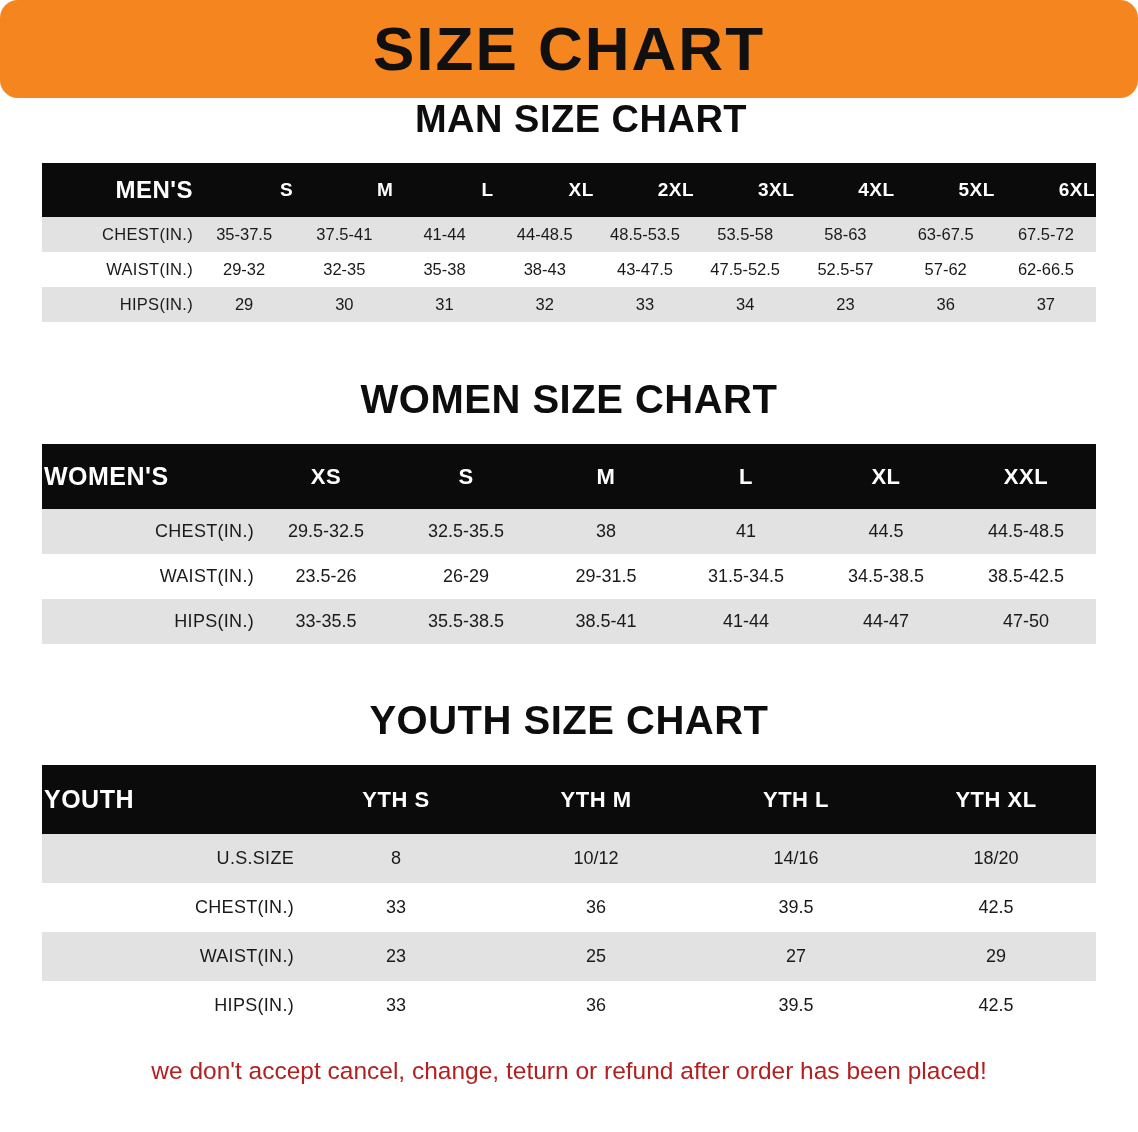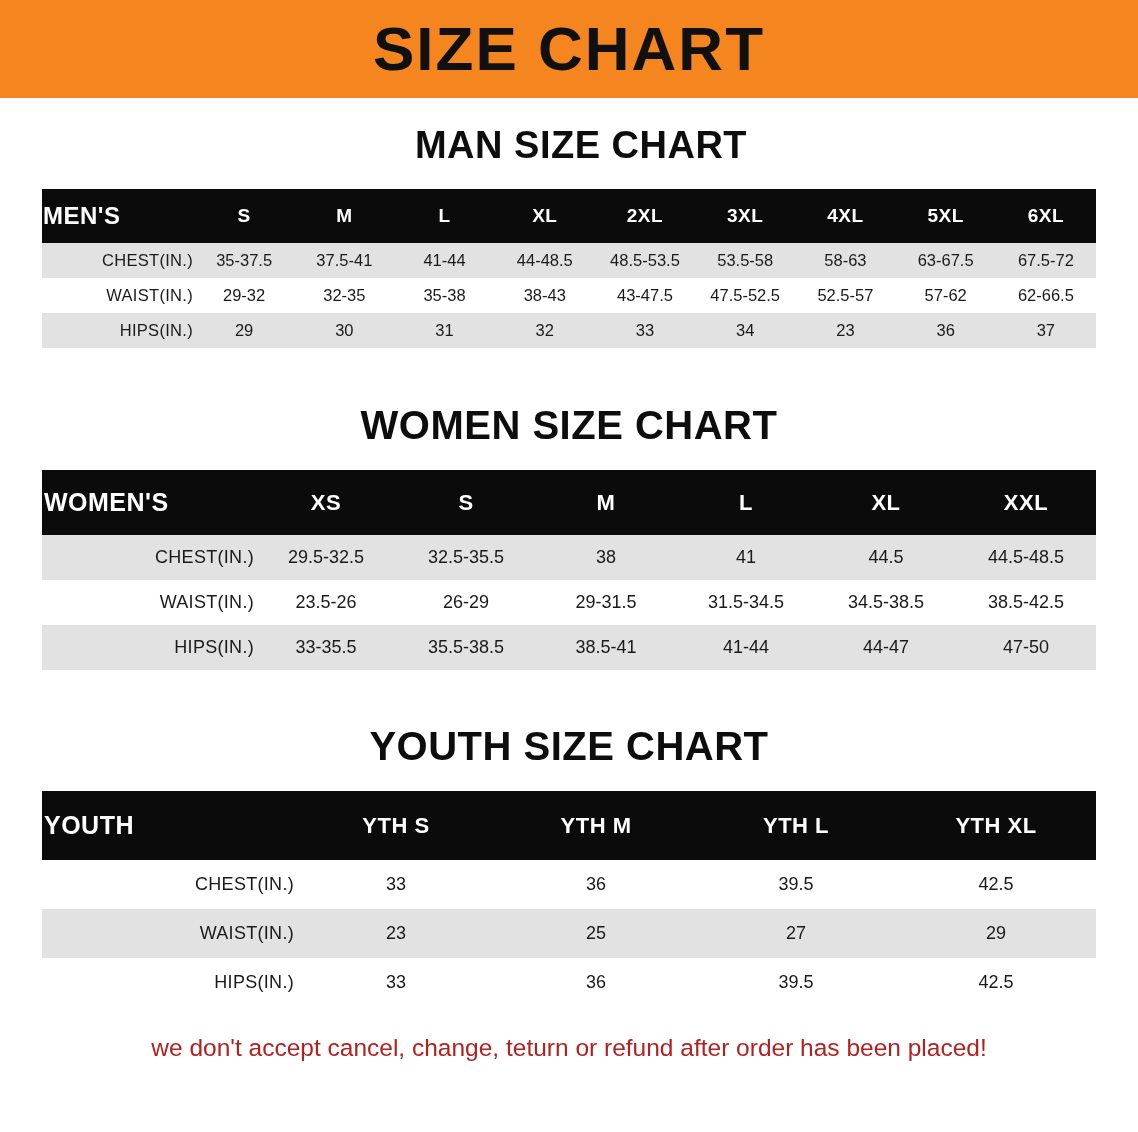--- a/index.html
+++ b/index.html
@@ -15,39 +15,40 @@
     overflow: hidden;
   }
 
   
   .banner {
     background: #f5851f;
     height: 98px;
     display: flex;
     align-items: center;
     justify-content: center;
+    border-radius: 18px;
   }
   .banner-title {
     font-family: "Liberation Sans", sans-serif;
     font-weight: bold;
     font-size: 62px;
     letter-spacing: 2px;
     color: #101010;
     line-height: 1;
   }
 
   
   .section-title {
     text-align: center;
     font-weight: bold;
     font-size: 38px;
     letter-spacing: 0.5px;
     color: #0d0d0d;
   }
-  .t-man   { margin-top: 26px; margin-bottom: 22px; padding-left: 24px; }
+  .t-man   { margin-bottom: 22px; padding-left: 24px; }
   .t-women { margin-top: 55px; margin-bottom: 22px; font-size: 40px;}
   .t-youth { margin-top: 54px; margin-bottom: 22px; font-size: 40px;}
 
   
   .table-wrap {
     padding: 0 42px;
   }
   table {
     width: 100%;
     border-collapse: collapse;
@@ -77,21 +78,21 @@
   tbody td.rowlabel {
     text-align: right;
     font-size: 17px;
     letter-spacing: 0.3px;
     color: #1a1a1a;
   }
   tbody tr.shade td { background: #e2e2e2; }
   tbody tr.plain td { background: #ffffff; }
 
   
-  #men-table thead th { font-size: 19px; padding: 13px 1px; }
+  #men-table thead th { font-size: 19px; padding: 13px 1px; text-align: right; }
   #men-table thead th.corner { font-size: 24px; }
   #men-table tbody td { font-size: 16.5px; padding: 8px 1px; }
 
   
   #women-table thead th { font-size: 22px; padding: 18px 2px; }
   #women-table thead th.corner { font-size: 25px; }
   #women-table tbody td { font-size: 18px; padding: 12px 2px; }
 
   
   #youth-table thead th { font-size: 22px; padding: 20px 2px; }
@@ -226,20 +227,27 @@
     <thead>
       <tr>
           <th class="corner" style="width: 250px;">YOUTH</th>
           <th>YTH S</th>
           <th>YTH M</th>
           <th>YTH L</th>
           <th>YTH XL</th>
         </tr>
     </thead>
     <tbody>
+        <tr class="shade">
+          <td class="rowlabel">U.S.SIZE</td>
+          <td>8</td>
+          <td>10/12</td>
+          <td>14/16</td>
+          <td>18/20</td>
+        </tr>
         <tr class="plain">
           <td class="rowlabel">CHEST(IN.)</td>
           <td>33</td>
           <td>36</td>
           <td>39.5</td>
           <td>42.5</td>
         </tr>
         <tr class="shade">
           <td class="rowlabel">WAIST(IN.)</td>
           <td>23</td>

